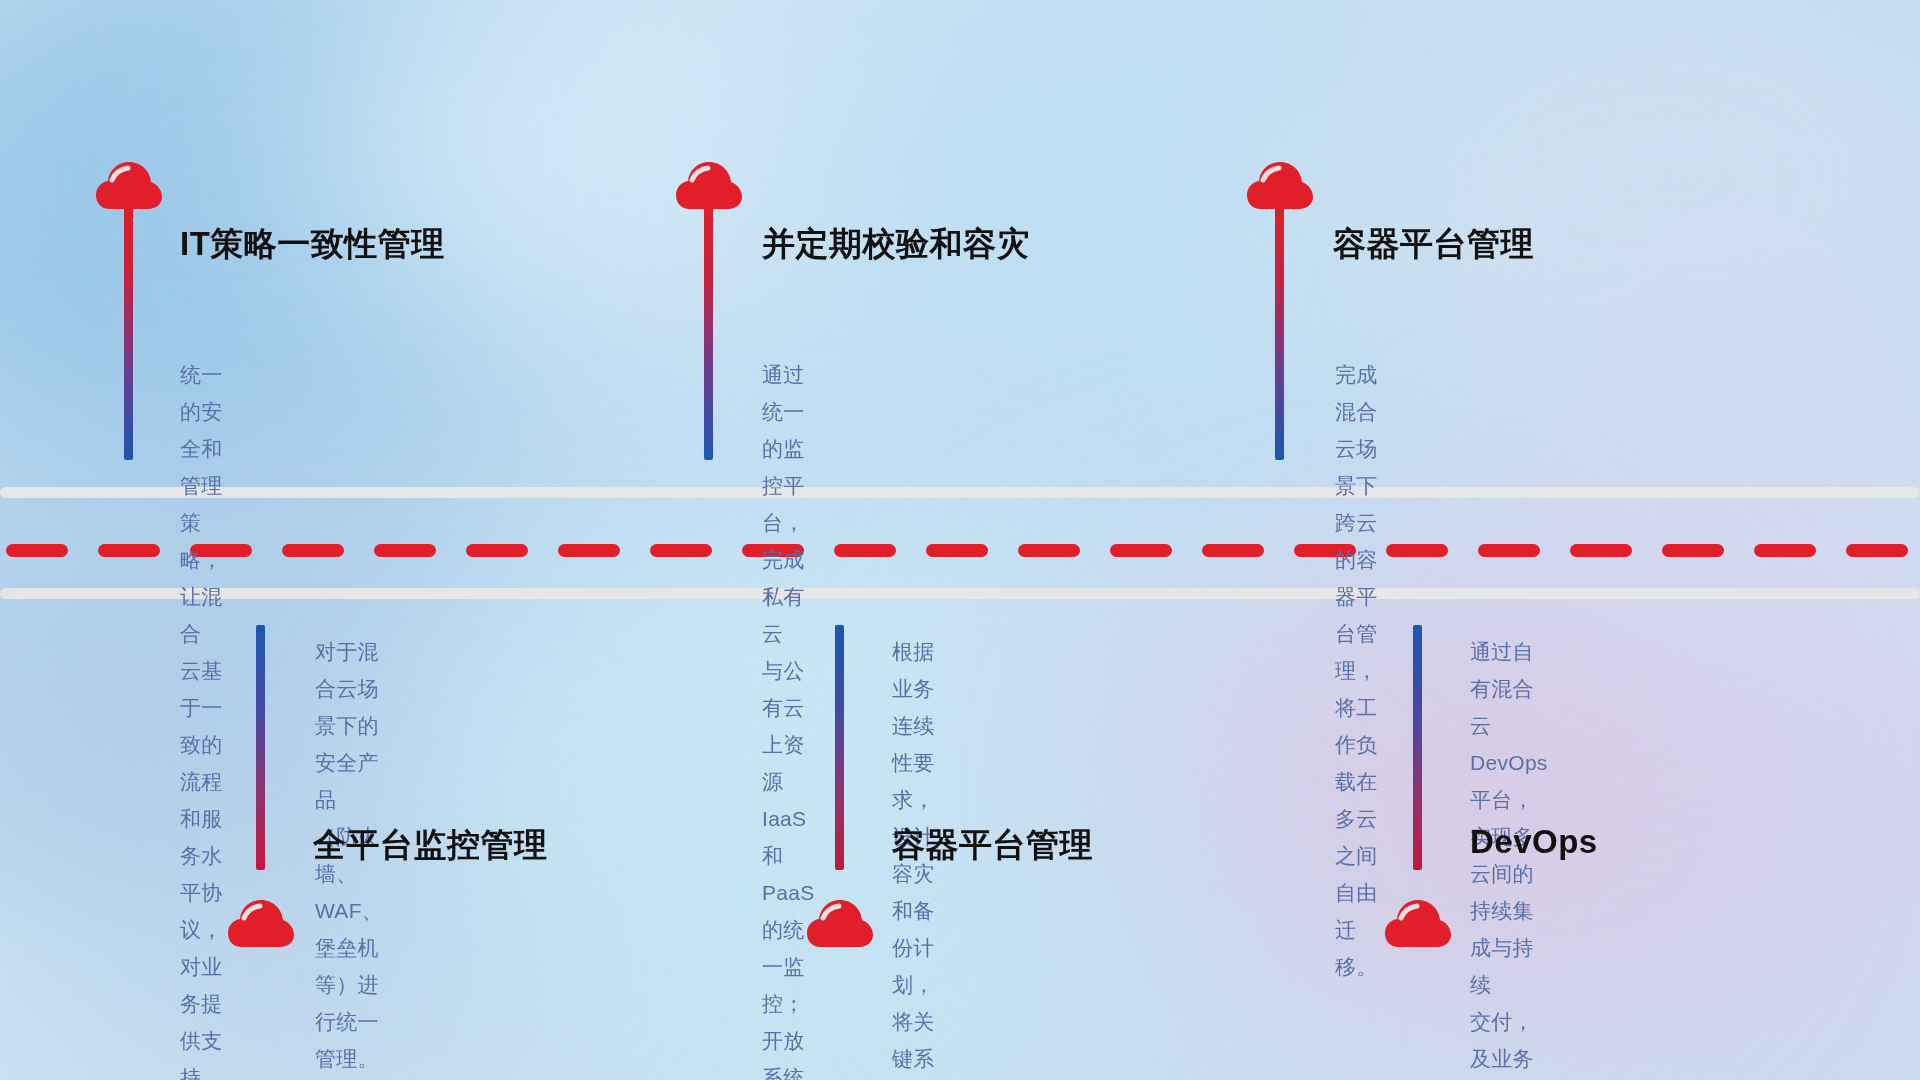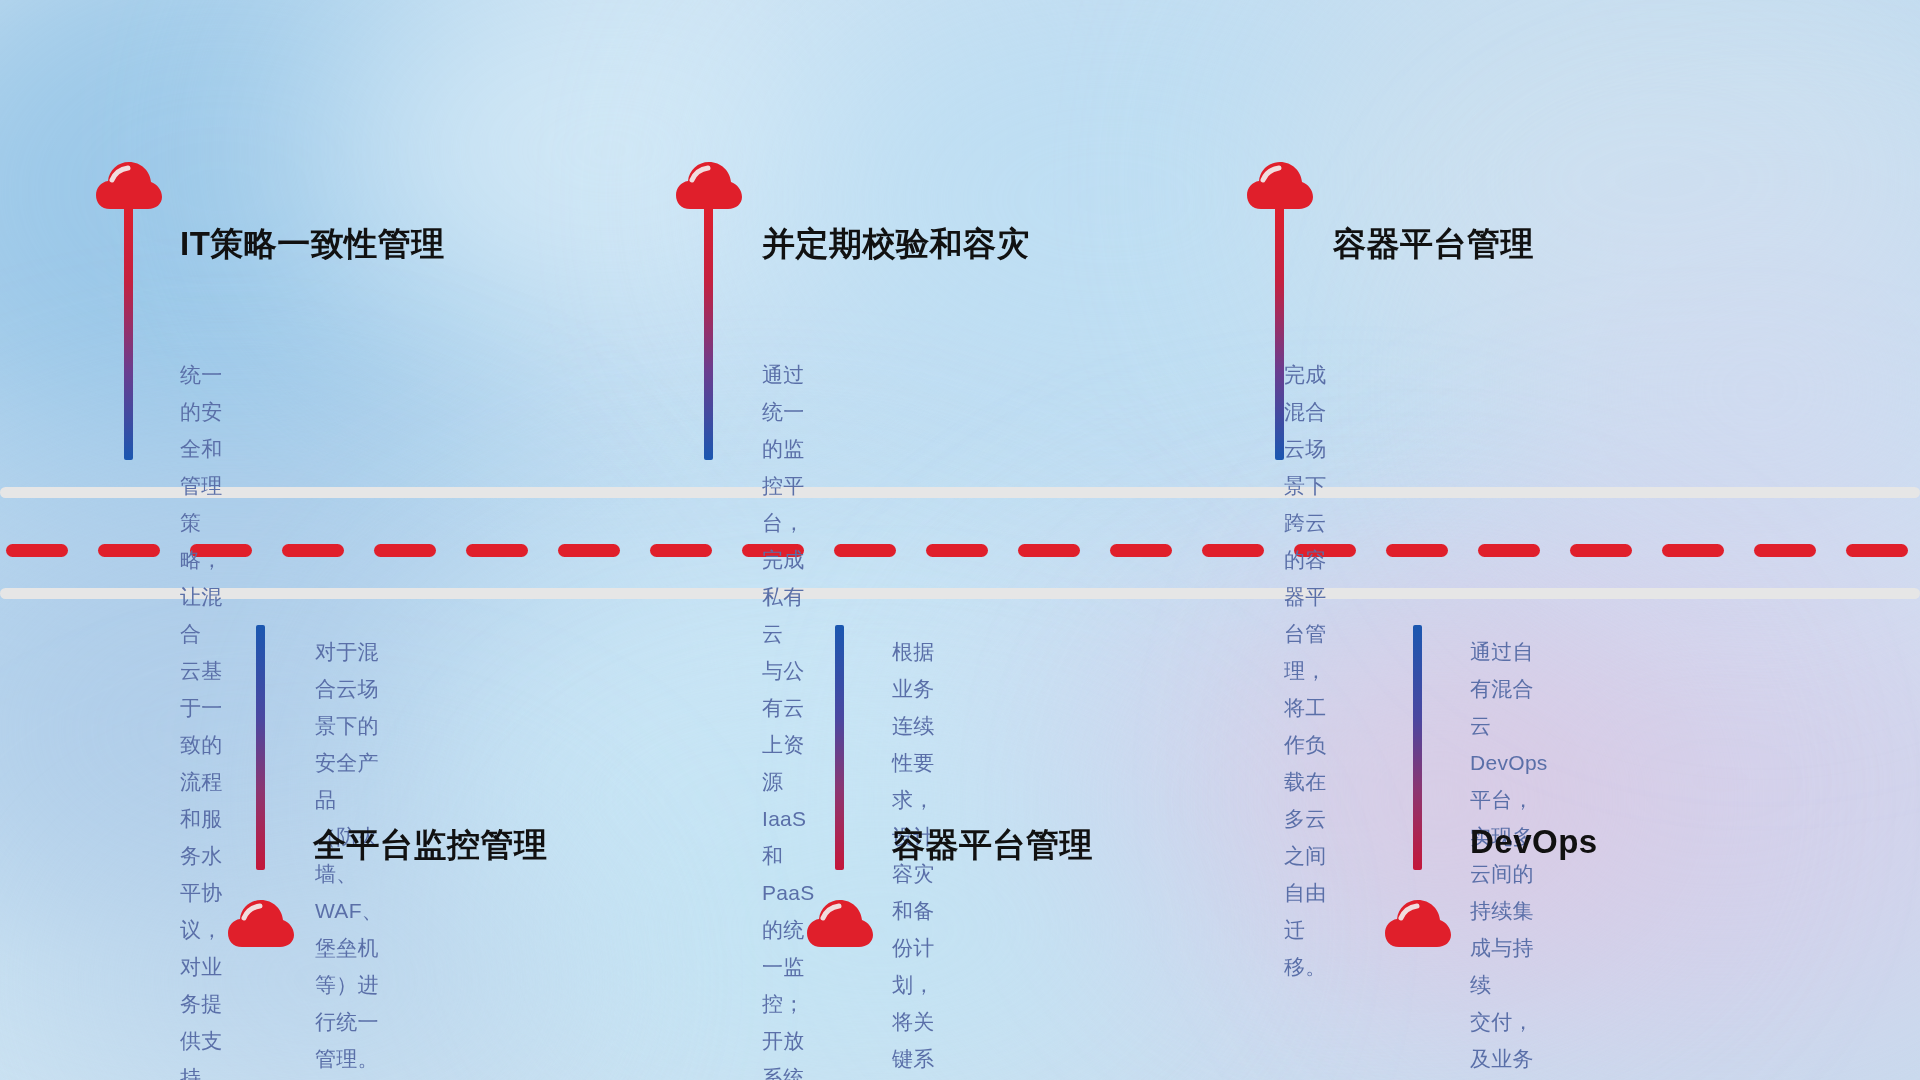--- a/index.html
+++ b/index.html
@@ -124,21 +124,21 @@
 一监控；开放系统可对接业务监控。</div>
 </div>
 
 <div class="col">
   <svg class="cloud" style="left:1247px; top:160px;" viewBox="0 0 66 50">
     <path d="M14 49 C5 49 0 43 0 35 C0 28 5 22 12 21 C13 10 22 2 33 2 C45 2 54 11 55 22 C61 24 66 30 66 37 C66 44 60 49 52 49 Z" fill="#e01f2b"></path>
     <path d="M16 20 C19 13 25 9 32 8" stroke="#f2f2f2" stroke-width="5" stroke-linecap="round" fill="none" opacity=".9"></path>
   </svg>
   <div class="marker marker-top" style="left:1275px; top:205px; height:255px;"></div>
   <div class="heading" style="left:1333px; top:222px;">容器平台管理</div>
-  <div class="body-text" style="left:1284px; top:356px;">完成混合云场景下跨云的容器平
+  <div class="body-text" style="left:1335px; top:356px;">完成混合云场景下跨云的容器平
 台管理，将工作负载在多云之间
 自由迁移。</div>
 </div>
 
 <div class="col">
   <div class="marker marker-bot" style="left:256px; top:625px; height:245px;"></div>
   <div class="body-text" style="left:315px; top:633px;">对于混合云场景下的安全产品
 （防火墙、WAF、堡垒机等）进
 行统一管理。</div>
   <div class="heading" style="left:313px; top:823px;">全平台监控管理</div>

